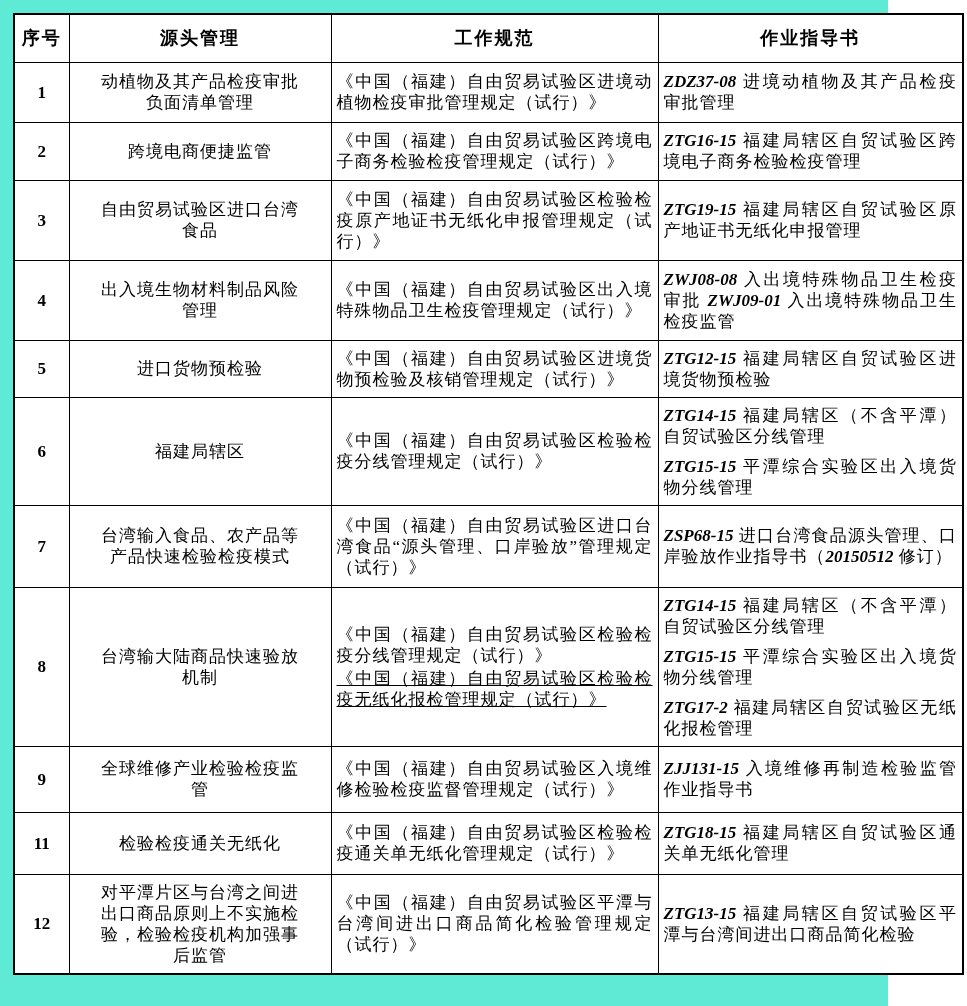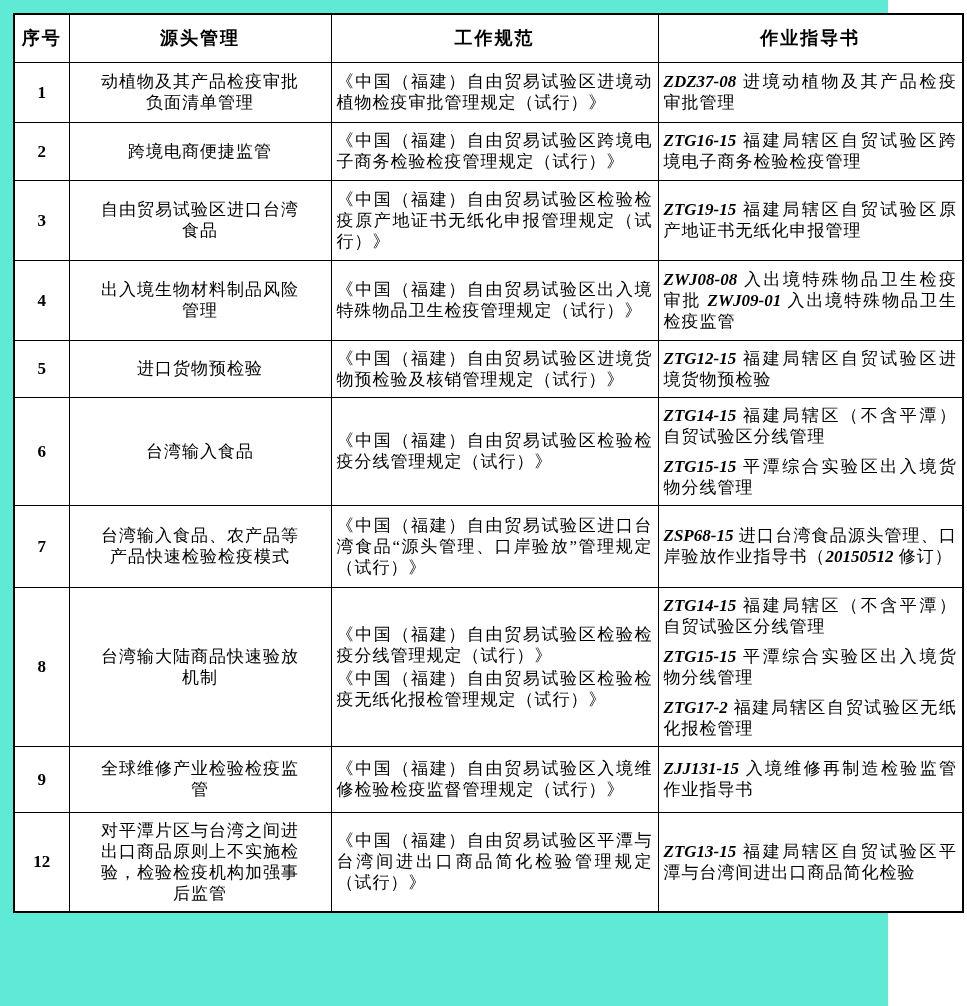--- a/index.html
+++ b/index.html
@@ -55,21 +55,21 @@
     text-align: center;
     padding: 7px 28px;
   }
   td.c-spec, td.c-guide {
     text-align: justify;
     text-justify: inter-character;
     margin-top: 32px;
   }
   td p { margin: 0; }
   td.c-guide p + p { margin-top: 9px; }
-  td.c-spec p + p { margin-top: 2px; }
+  td.c-spec p + p { margin-top: 2px; text-decoration: underline; }
   .doc-code { font-weight: bold; letter-spacing: 0; font-style: italic; }
   
   tbody tr:nth-child(1)  { height: 60px; }
   tbody tr:nth-child(2)  { height: 58px; }
   tbody tr:nth-child(3)  { height: 80px; }
   tbody tr:nth-child(4)  { height: 80px; }
   tbody tr:nth-child(5)  { height: 52px; }
   tbody tr:nth-child(6)  { height: 92px; }
   tbody tr:nth-child(7)  { height: 82px; }
   tbody tr:nth-child(8)  { height: 143px; }
@@ -143,21 +143,21 @@
           <td class="c-policy">进口货物预检验</td>
           <td class="c-spec">
             <p>《中国（福建）自由贸易试验区进境货物预检验及核销管理规定（试行）》</p>
           </td>
           <td class="c-guide">
             <p><b class="doc-code">ZTG12-15</b><span class="doc-text"> 福建局辖区自贸试验区进境货物预检验</span></p>
           </td>
         </tr>
         <tr>
           <td class="c-no">6</td>
-          <td class="c-policy">台湾输入食品</td>
+          <td class="c-policy">福建局辖区</td>
           <td class="c-spec">
             <p>《中国（福建）自由贸易试验区检验检疫分线管理规定（试行）》</p>
           </td>
           <td class="c-guide">
             <p><b class="doc-code">ZTG14-15</b><span class="doc-text"> 福建局辖区（不含平潭）自贸试验区分线管理</span></p>
             <p><b class="doc-code">ZTG15-15</b><span class="doc-text"> 平潭综合实验区出入境货物分线管理</span></p>
           </td>
         </tr>
         <tr>
           <td class="c-no">7</td>
@@ -183,20 +183,30 @@
           </td>
         </tr>
         <tr>
           <td class="c-no">9</td>
           <td class="c-policy">全球维修产业检验检疫监管</td>
           <td class="c-spec">
             <p>《中国（福建）自由贸易试验区入境维修检验检疫监督管理规定（试行）》</p>
           </td>
           <td class="c-guide">
             <p><b class="doc-code">ZJJ131-15</b><span class="doc-text"> 入境维修再制造检验监管作业指导书</span></p>
+          </td>
+        </tr>
+        <tr>
+          <td class="c-no">11</td>
+          <td class="c-policy">检验检疫通关无纸化</td>
+          <td class="c-spec">
+            <p>《中国（福建）自由贸易试验区检验检疫通关单无纸化管理规定（试行）》</p>
+          </td>
+          <td class="c-guide">
+            <p><b class="doc-code">ZTG18-15</b><span class="doc-text"> 福建局辖区自贸试验区通关单无纸化管理</span></p>
           </td>
         </tr>
         <tr>
           <td class="c-no">12</td>
           <td class="c-policy">对平潭片区与台湾之间进出口商品原则上不实施检验，检验检疫机构加强事后监管</td>
           <td class="c-spec">
             <p>《中国（福建）自由贸易试验区平潭与台湾间进出口商品简化检验管理规定（试行）》</p>
           </td>
           <td class="c-guide">
             <p><b class="doc-code">ZTG13-15</b><span class="doc-text"> 福建局辖区自贸试验区平潭与台湾间进出口商品简化检验</span></p>

